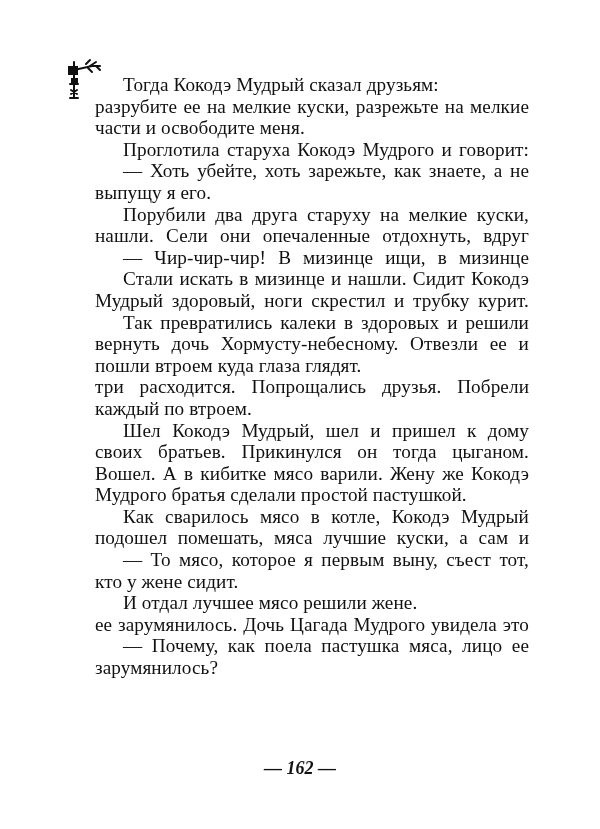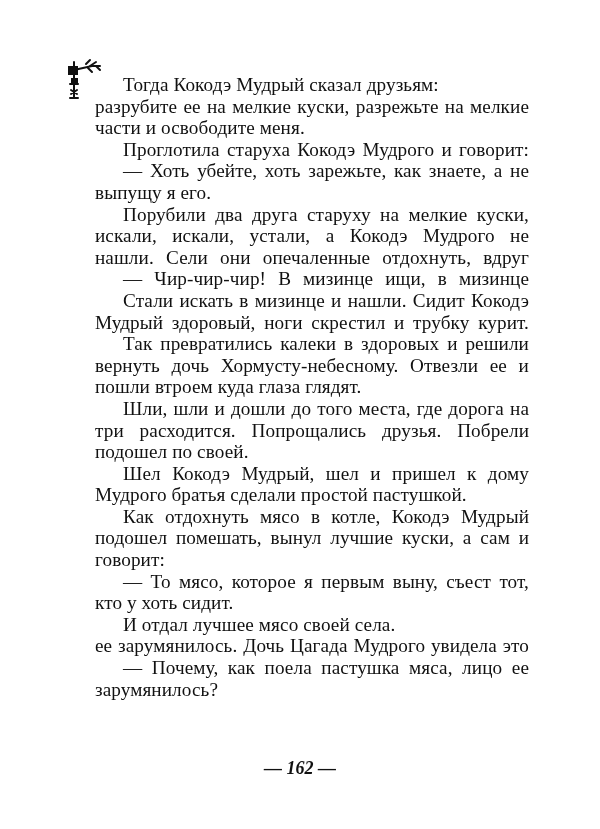--- a/index.html
+++ b/index.html
@@ -39,38 +39,37 @@
   </svg>
 
   <div class="text" id="text-block">
       <span class="line ind">Тогда Кокодэ Мудрый сказал друзьям:</span>
       <span class="line j">разрубите ее на мелкие куски, разрежьте на мелкие</span>
       <span class="line">части и освободите меня.</span>
       <span class="line ind j">Проглотила старуха Кокодэ Мудрого и говорит:</span>
       <span class="line ind j">— Хоть убейте, хоть зарежьте, как знаете, а не</span>
       <span class="line">выпущу я его.</span>
       <span class="line ind j">Порубили два друга старуху на мелкие куски,</span>
-      <span class="line j">искали, искали, устали, а Кокодэ Мудрого не</span>
       <span class="line j">нашли. Сели они опечаленные отдохнуть, вдруг</span>
       <span class="line ind j">— Чир-чир-чир! В мизинце ищи, в мизинце</span>
       <span class="line ind j">Стали искать в мизинце и нашли. Сидит Кокодэ</span>
       <span class="line j">Мудрый здоровый, ноги скрестил и трубку курит.</span>
       <span class="line ind j">Так превратились калеки в здоровых и решили</span>
       <span class="line j">вернуть дочь Хормусту-небесному. Отвезли ее и</span>
       <span class="line">пошли втроем куда глаза глядят.</span>
-      <span class="line ind j">Шли, шли и дошли до того места, где дорога на</span>
       <span class="line j">три расходится. Попрощались друзья. Побрели</span>
-      <span class="line">подошел по своей.</span>
+      <span class="line">каждый по втроем.</span>
       <span class="line ind j">Шел Кокодэ Мудрый, шел и пришел к дому</span>
+      <span class="line j">своих братьев. Прикинулся он тогда цыганом.</span>
+      <span class="line j">Вошел. А в кибитке мясо варили. Жену же Кокодэ</span>
       <span class="line">Мудрого братья сделали простой пастушкой.</span>
-      <span class="line ind j">Как отдохнуть мясо в котле, Кокодэ Мудрый</span>
-      <span class="line j">подошел помешать, вынул лучшие куски, а сам и</span>
-      <span class="line">говорит:</span>
+      <span class="line ind j">Как сварилось мясо в котле, Кокодэ Мудрый</span>
+      <span class="line j">подошел помешать, мяса лучшие куски, а сам и</span>
       <span class="line ind j">— То мясо, которое я первым выну, съест тот,</span>
-      <span class="line">кто у хоть сидит.</span>
-      <span class="line ind">И отдал лучшее мясо своей села.</span>
+      <span class="line">кто у жене сидит.</span>
+      <span class="line ind">И отдал лучшее мясо решили жене.</span>
       <span class="line j">ее зарумянилось. Дочь Цагада Мудрого увидела это</span>
       <span class="line ind j">— Почему, как поела пастушка мяса, лицо ее</span>
       <span class="line">зарумянилось?</span>
     </div>
 
   <div class="pagenum">— 162 —</div>
 </div>
 
 </body></html>

